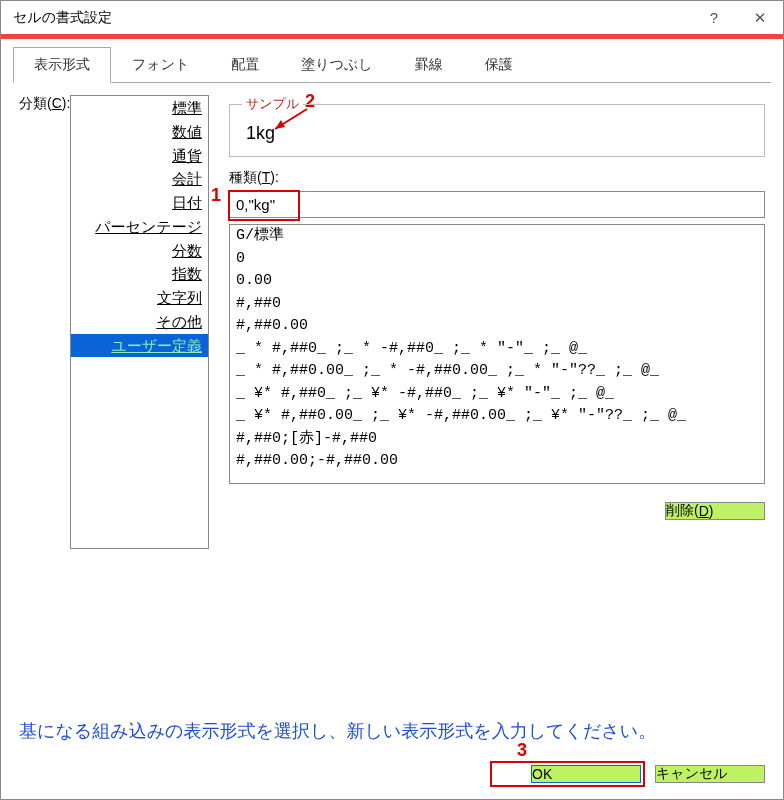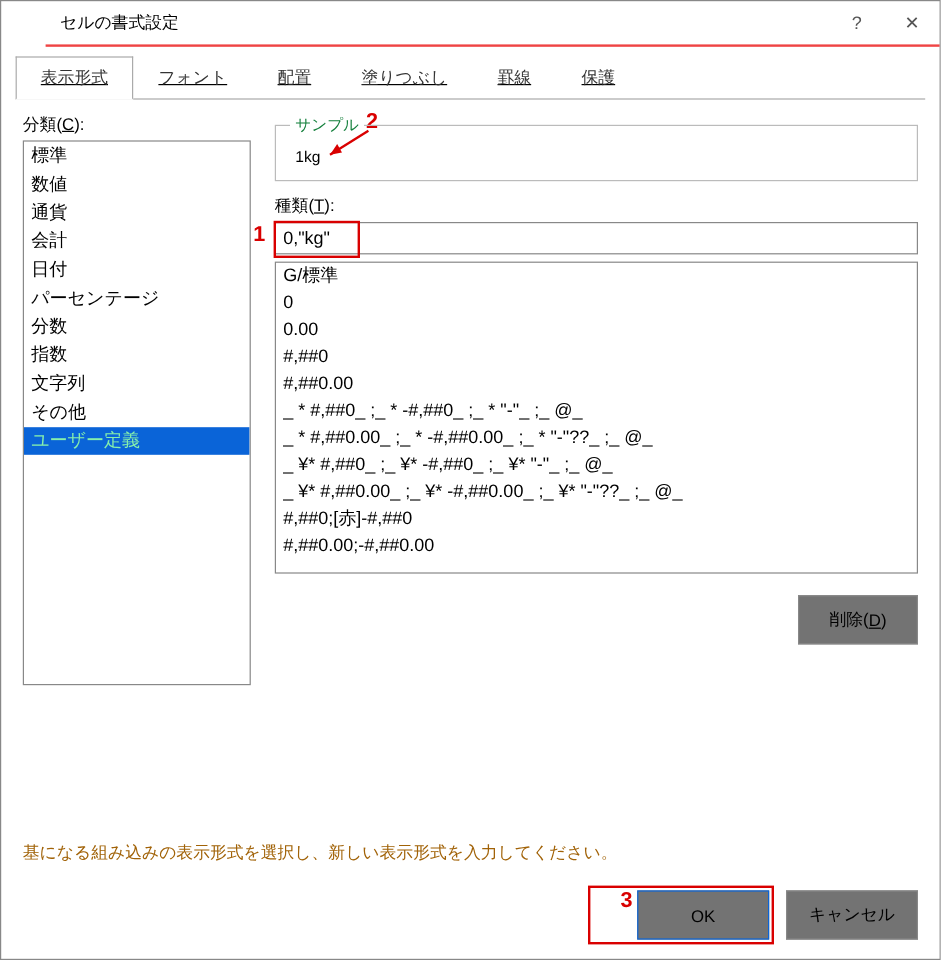--- a/index.html
+++ b/index.html
@@ -19,38 +19,36 @@
     border: 1px solid #888;
     background: #fff;
     display: flex;
     flex-direction: column;
   }
   .titlebar {
     height: 38px;
     display: flex;
     align-items: center;
     padding: 0 0 0 12px;
-    border-bottom: 2px solid #ef4444;
-    margin-left: 37px;
+    border-bottom: 5px solid #ef4444;
   }
   .titlebar .title { flex: 1; font-size: 14px; }
   .titlebar .winbtn {
     width: 46px;
     height: 36px;
     display: flex;
     align-items: center;
     justify-content: center;
     color: #555;
     font-size: 15px;
   }
   .tabs {
     display: flex;
     padding: 8px 12px 0 12px;
     gap: 0;
-    text-decoration: underline;
   }
   .tab {
     padding: 8px 20px 8px 20px;
     border: 1px solid transparent;
     cursor: pointer;
     font-size: 14px;
     color: #333;
     position: relative;
   }
   .tab.active {
@@ -72,95 +70,95 @@
     flex-direction: column;
   }
   .main-row {
     display: flex;
     gap: 20px;
     flex: 1;
   }
   .category-col {
     width: 190px;
     display: flex;
-    flex-direction: column;
+    text-align: right;
   }
   .label-row { margin-bottom: 4px; font-size: 14px; }
   .listbox {
     flex: 1;
     border: 1px solid #888;
     overflow-y: scroll;
     font-size: 15px;
     min-height: 450px;
     max-height: 454px;
   }
   .listbox .item {
     padding: 1px 6px;
     cursor: pointer;
     line-height: 1.45;
+    text-decoration: underline;
   }
   .listbox .item.selected {
     background: #0a64d8;
     color: #86efac;
   }
   .right-col {
     flex: 1;
     display: flex;
     flex-direction: column;
     position: relative;
   }
   fieldset.sample {
     border: 1px solid #bbb;
     padding: 10px 12px 12px 12px;
     margin: 0 0 12px 0;
     position: relative;
   }
   fieldset.sample legend {
     padding: 0 4px;
     font-size: 13px;
-    color: #15803d;
-  }
-  .sample-text { font-size: 13px; padding-left: 4px;}
+    color: #b91c1c;
+  }
+  .sample-text { font-size: 18px; padding-left: 4px;}
   .type-input-wrap { position: relative; }
   .type-input {
     width: 100%;
     border: 1px solid #888;
     padding: 4px 6px;
     font-size: 15px;
     font-family: inherit;
   }
   .formats-list {
     border: 1px solid #888;
     margin-top: 6px;
     font-size: 15px;
     line-height: 1.5;
     overflow-y: scroll;
     height: 260px;
     padding: 0 4px;
-    font-family: Liberation Sans, sans-serif;
+    font-family: Liberation Mono, monospace;
     white-space: nowrap;
   }
   .formats-list .fitem { padding: 0 2px; cursor: pointer; }
   .btn-row {
     display: flex;
     justify-content: flex-end;
     margin-top: 18px;
   }
   .button {
     min-width: 100px;
-    height: 41px;
-    border: 1px solid #888;
-    background: #737373;
-    display: flex;
-    align-items: center;
-    justify-content: center;
+    height: 18px;
+    border: 1px solid #888;
+    background: #bef264;
+    display: flex;
+    align-items: center;
     cursor: pointer;
     font-size: 14px;
   }
-  .hint { margin-top: 24px; font-size: 14px; color: #a16207; }
+  .hint { margin-top: 24px; font-size: 18px; color: #1d4ed8; }
   .footer {
     display: flex;
     justify-content: flex-end;
     gap: 14px;
     padding: 14px 18px 16px 18px;
     align-items: center;
     position: relative;
   }
   .footer .button { width: 110px; }
   .button.default-btn { border: 1px solid #0a64d8; }

